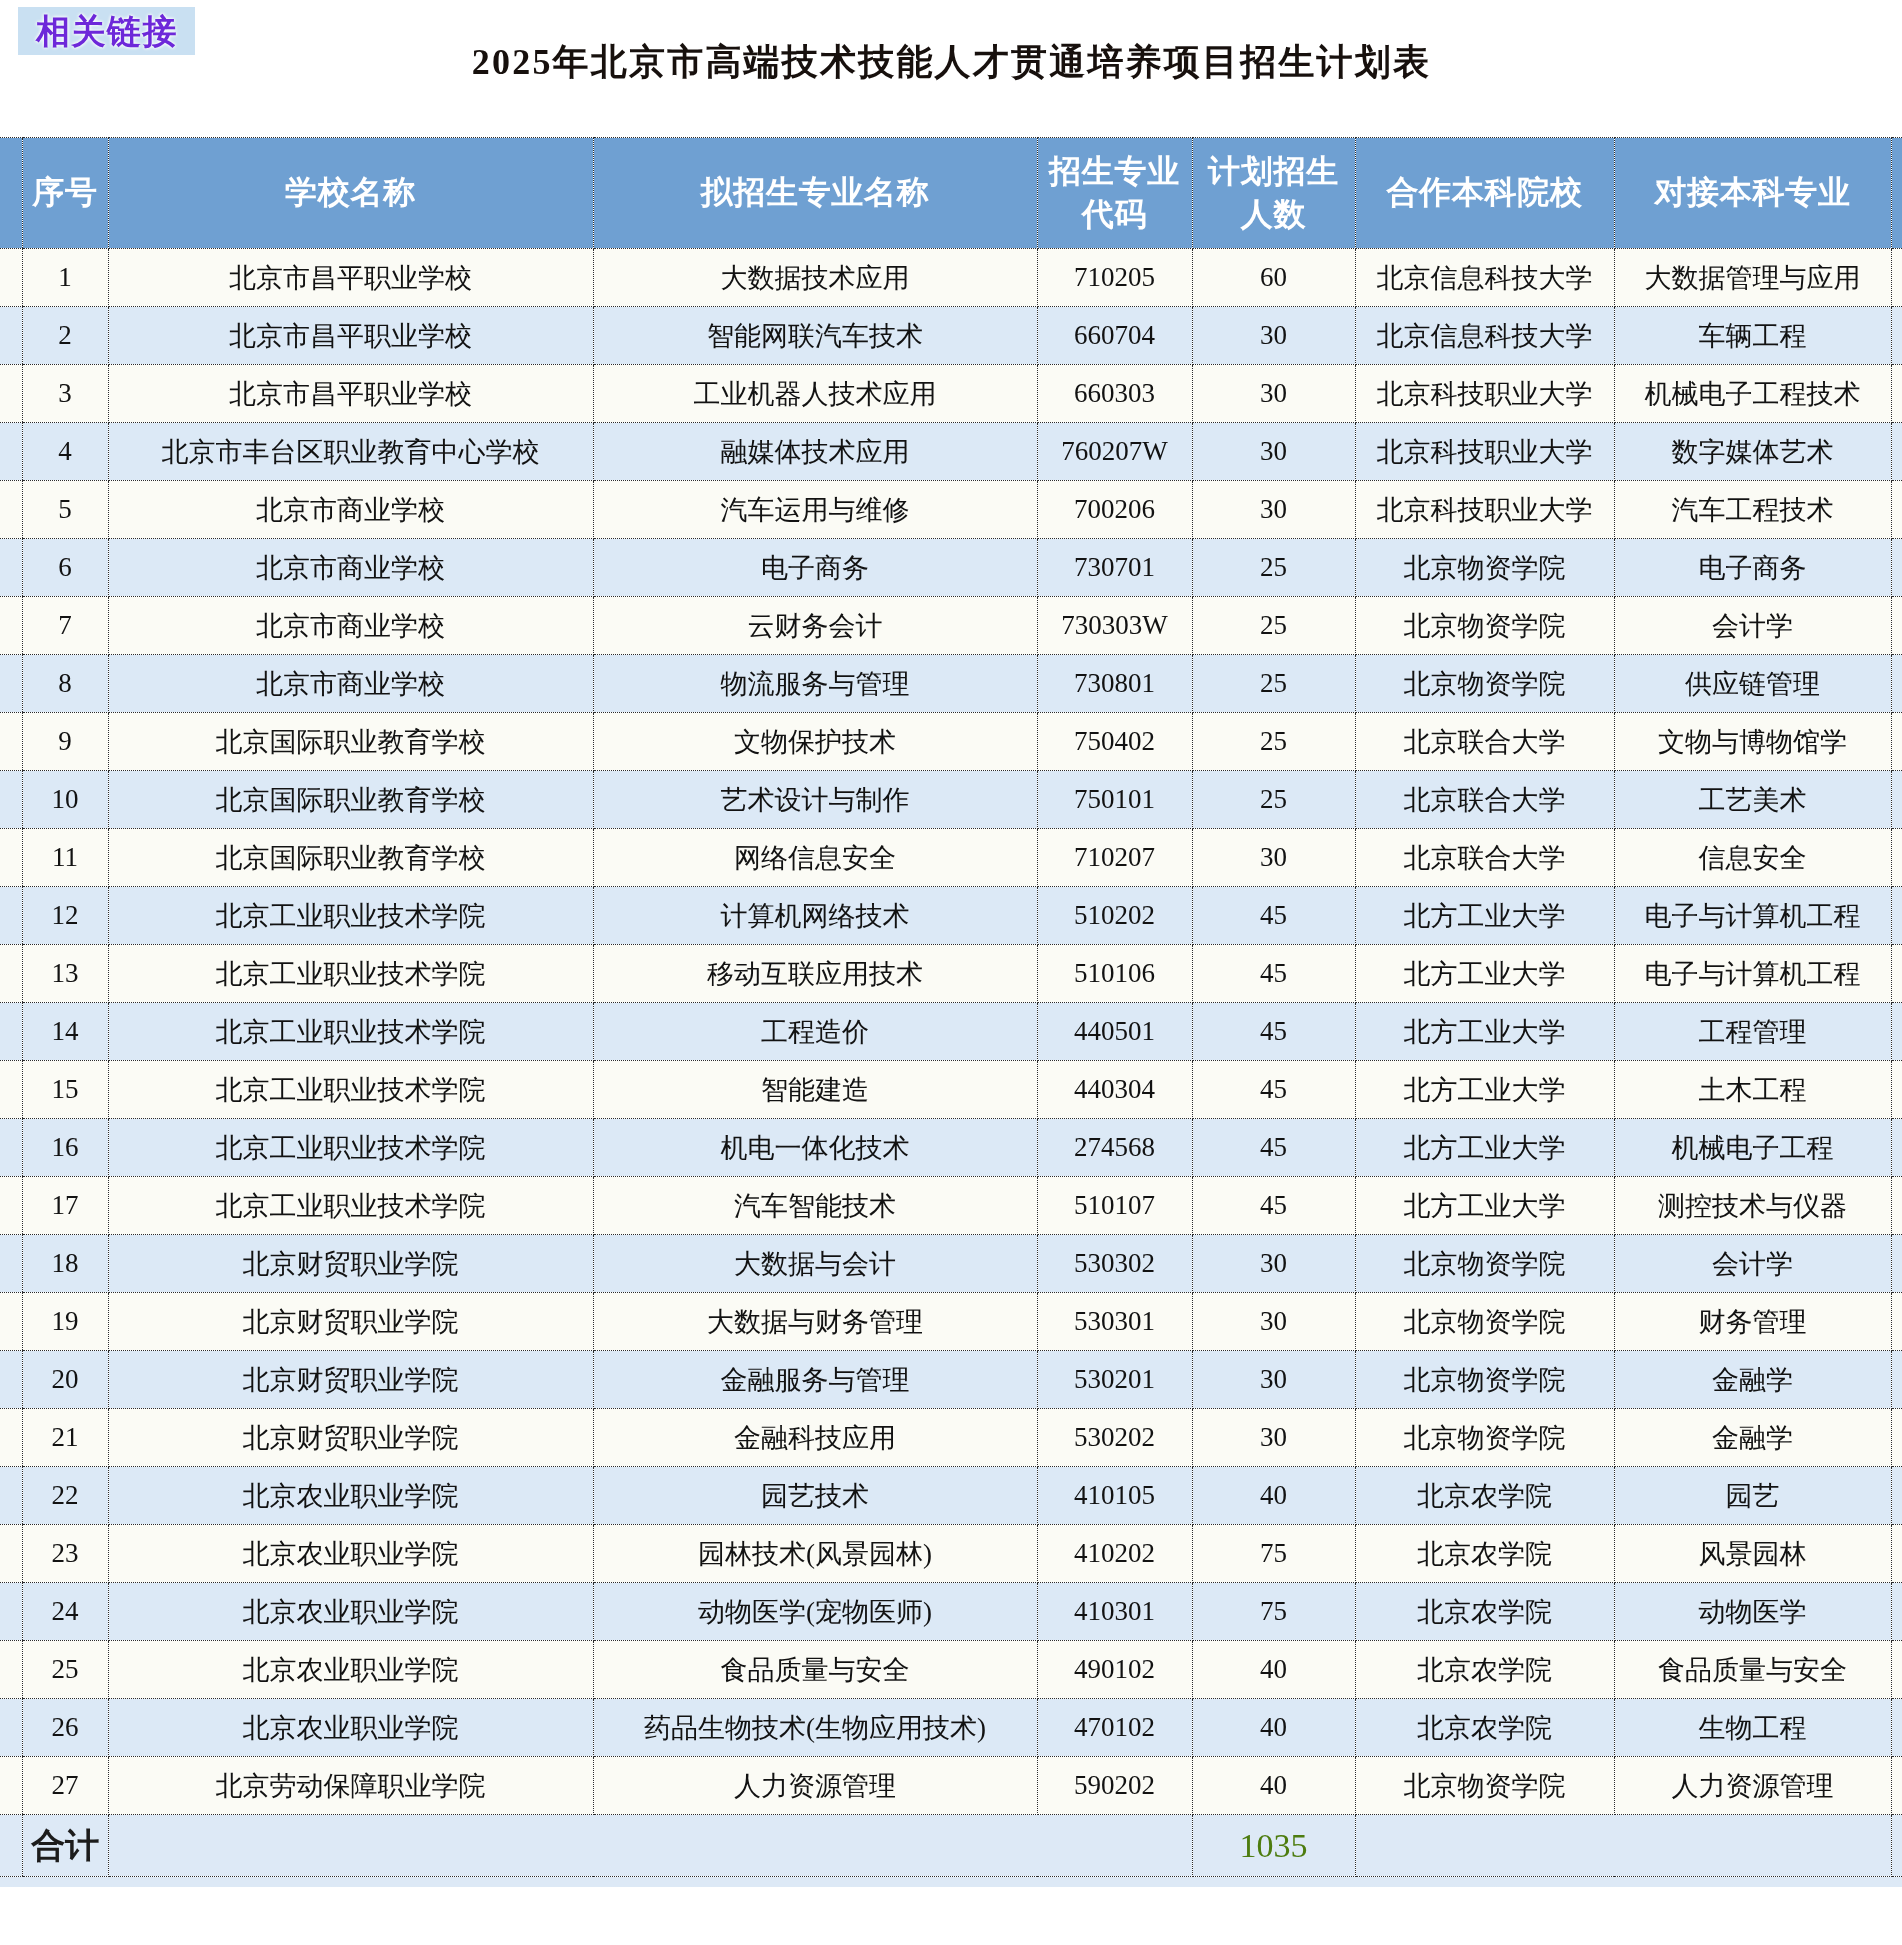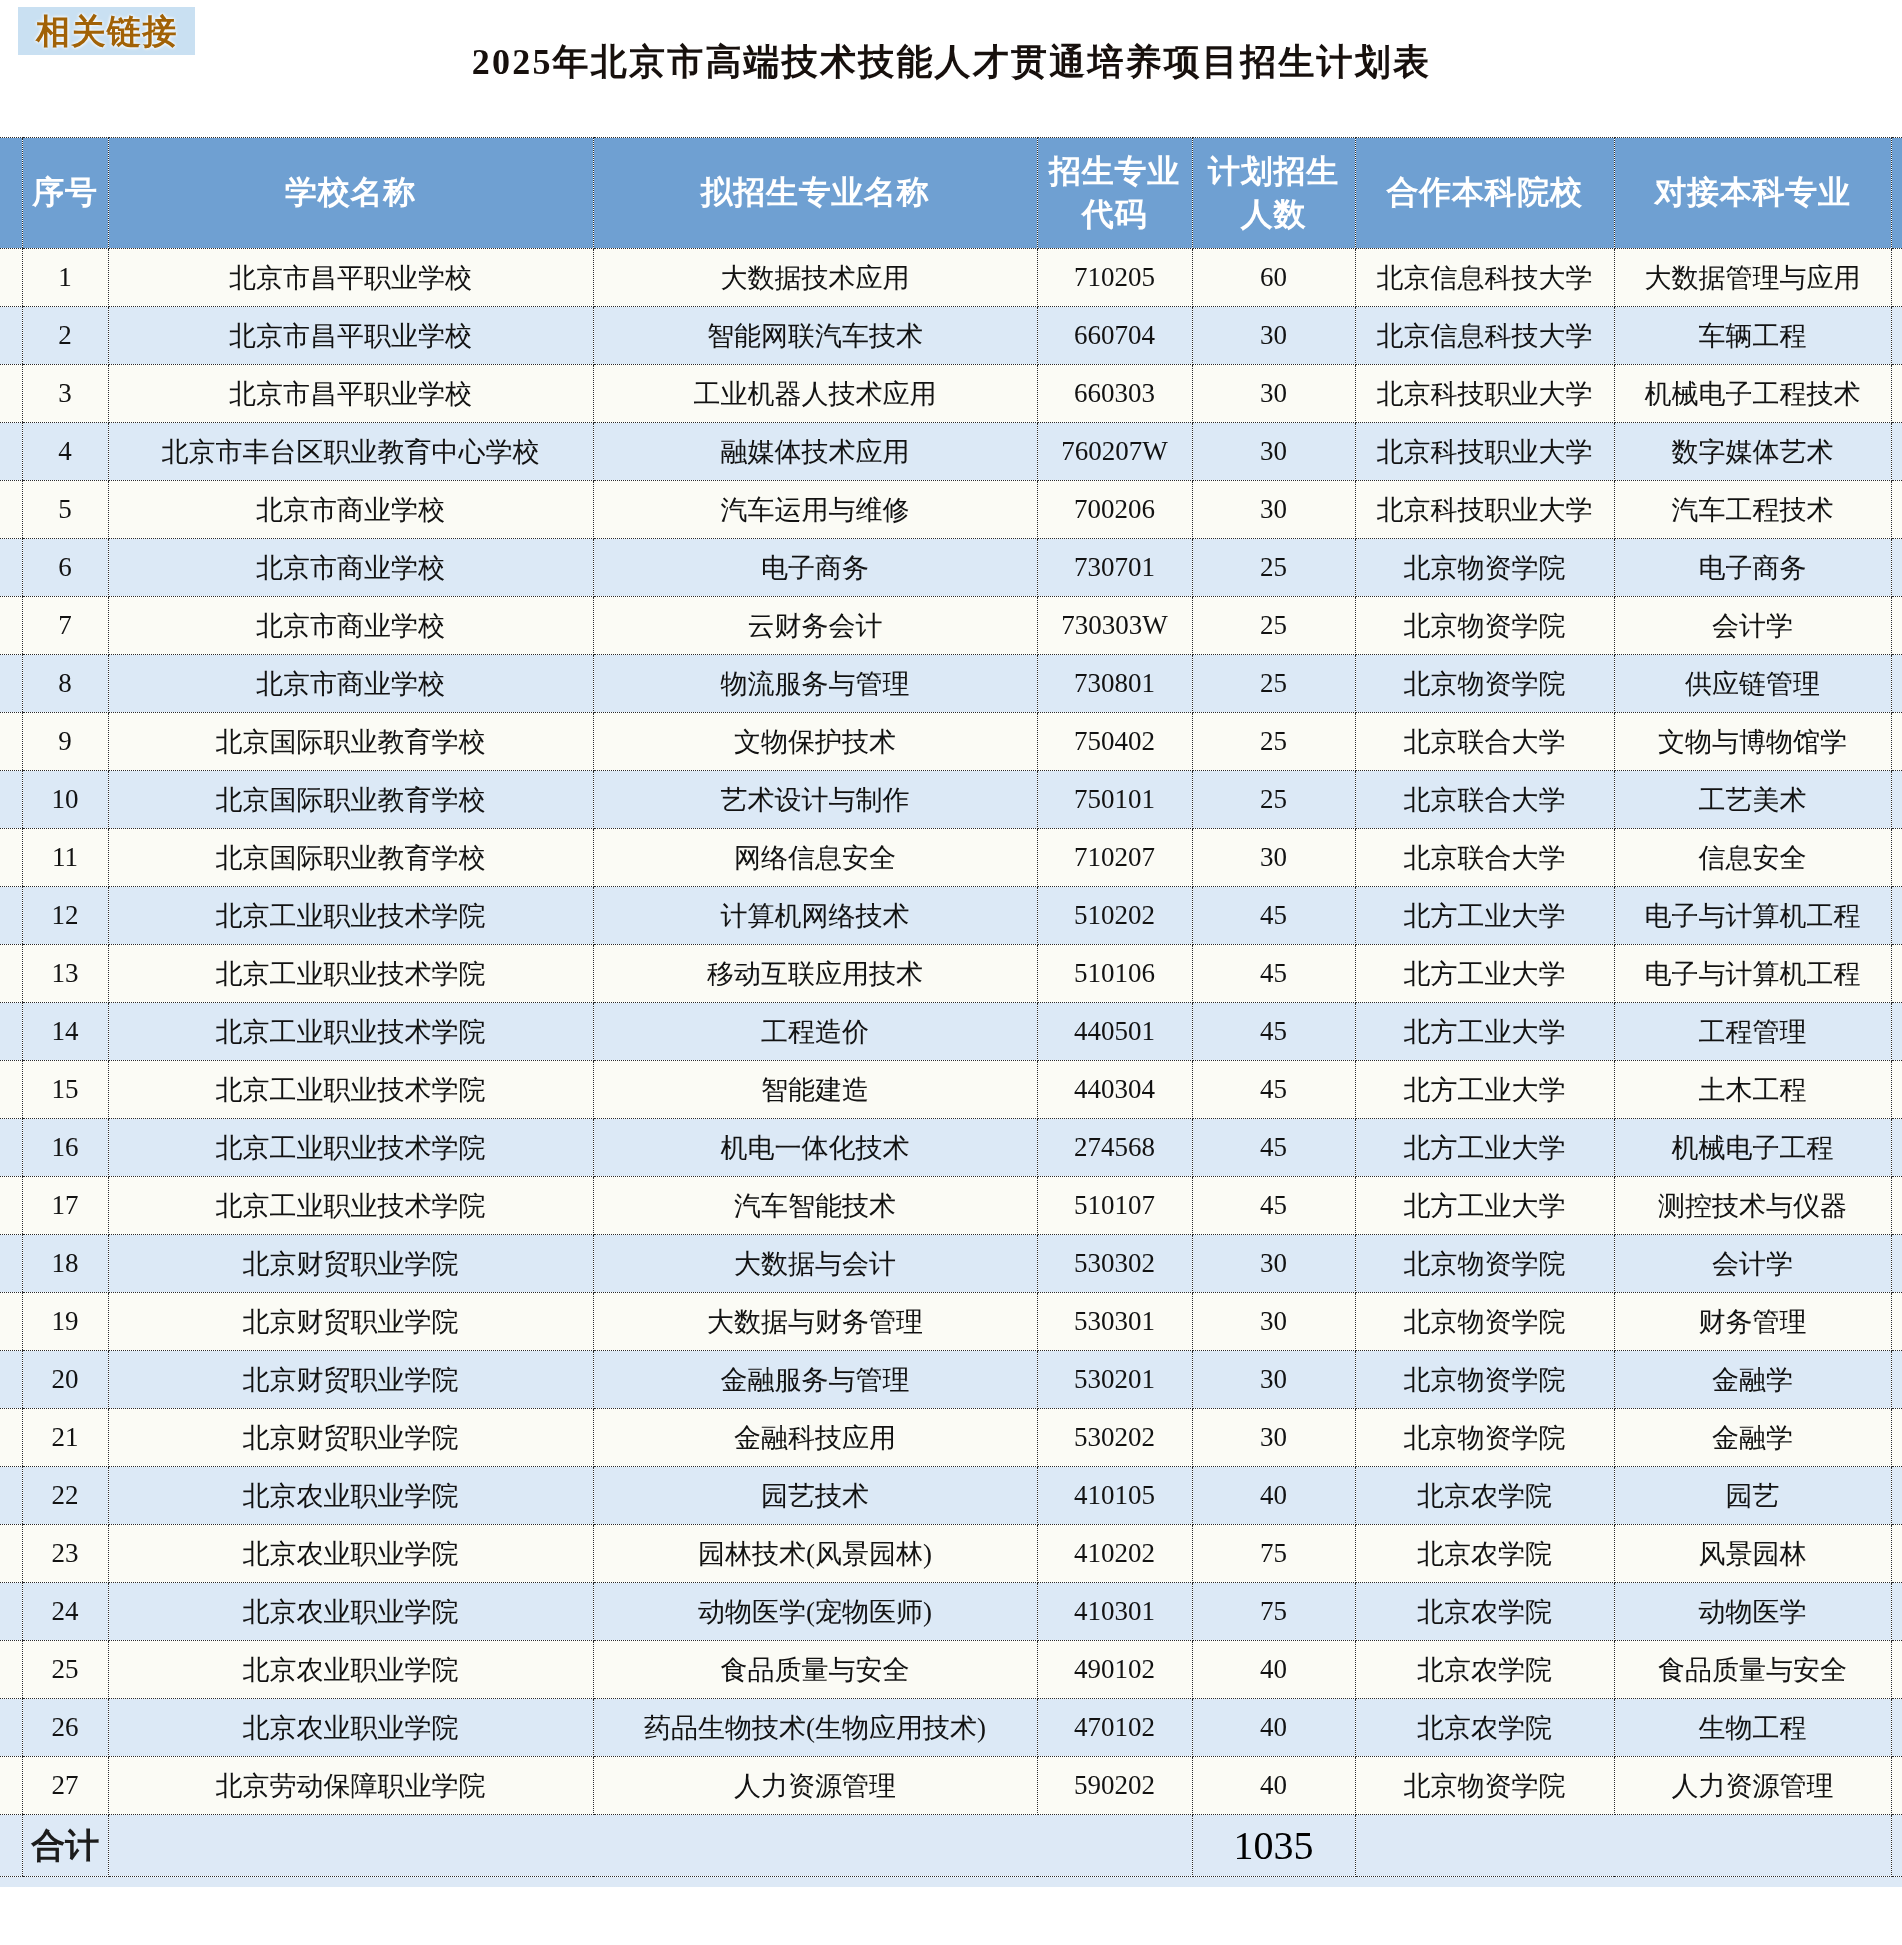--- a/index.html
+++ b/index.html
@@ -2,21 +2,21 @@
 <html lang="zh" style="font-size:11.7px"><head>
 <meta charset="utf-8">
 <style>
   html,body{margin:0;padding:0;}
   body{
     width:1903px;height:1946px;position:relative;background:#ffffff;
     font-family:"Liberation Serif", serif;overflow:hidden;
   }
   .badge{
     position:absolute;left:18.3px;top:7.3px;
-    background:#c9e0f2;color:#a16207;
+    background:#c9e0f2;color:#6d28d9;
     font-family:"Liberation Sans", sans-serif;font-weight:bold;
     font-size:34px;line-height:48px;height:48px;padding:0 17.6px;
     text-shadow:0 0 3.7px #fff,0 0 3.7px #fff;
     letter-spacing:1.5px;
   }
   .title{
     position:absolute;top:38px;left:0;width:100%;margin:0;
     text-align:center;color:#17100d;
     font-family:"Liberation Serif", serif;font-weight:bold;
     font-size:36px;letter-spacing:2.2px;
@@ -37,21 +37,21 @@
   }
   tbody td{height:58px;font-size:27px;color:#121212;}
   tr.row-odd  td{background:#fbfbf5;}
   tr.row-even td{background:#dce9f6;}
   tfoot td{background:#dde9f6;height:62px;}
   .total-label{
     text-align:left;padding-left:8.8px;
     font-family:Liberation Serif, serif;font-weight:600;
     font-size:34px;color:#1c1c1c;
   }
-  .total-value{font-size:40px;color:#000000;}
+  .total-value{font-size:34px;color:#4d7c0f;}
   .bottom-strip{width:1903px;height:10.3px;background:#dde9f6;}
   .watermark{
     position:absolute;right:-5.9px;bottom:2.9px;
     font-family:"Liberation Sans", sans-serif;font-weight:bold;
     font-size:23.5px;color:rgba(255,255,255,0.85);letter-spacing:2.2px;
   }
 </style>
 </head>
 <body>
 

